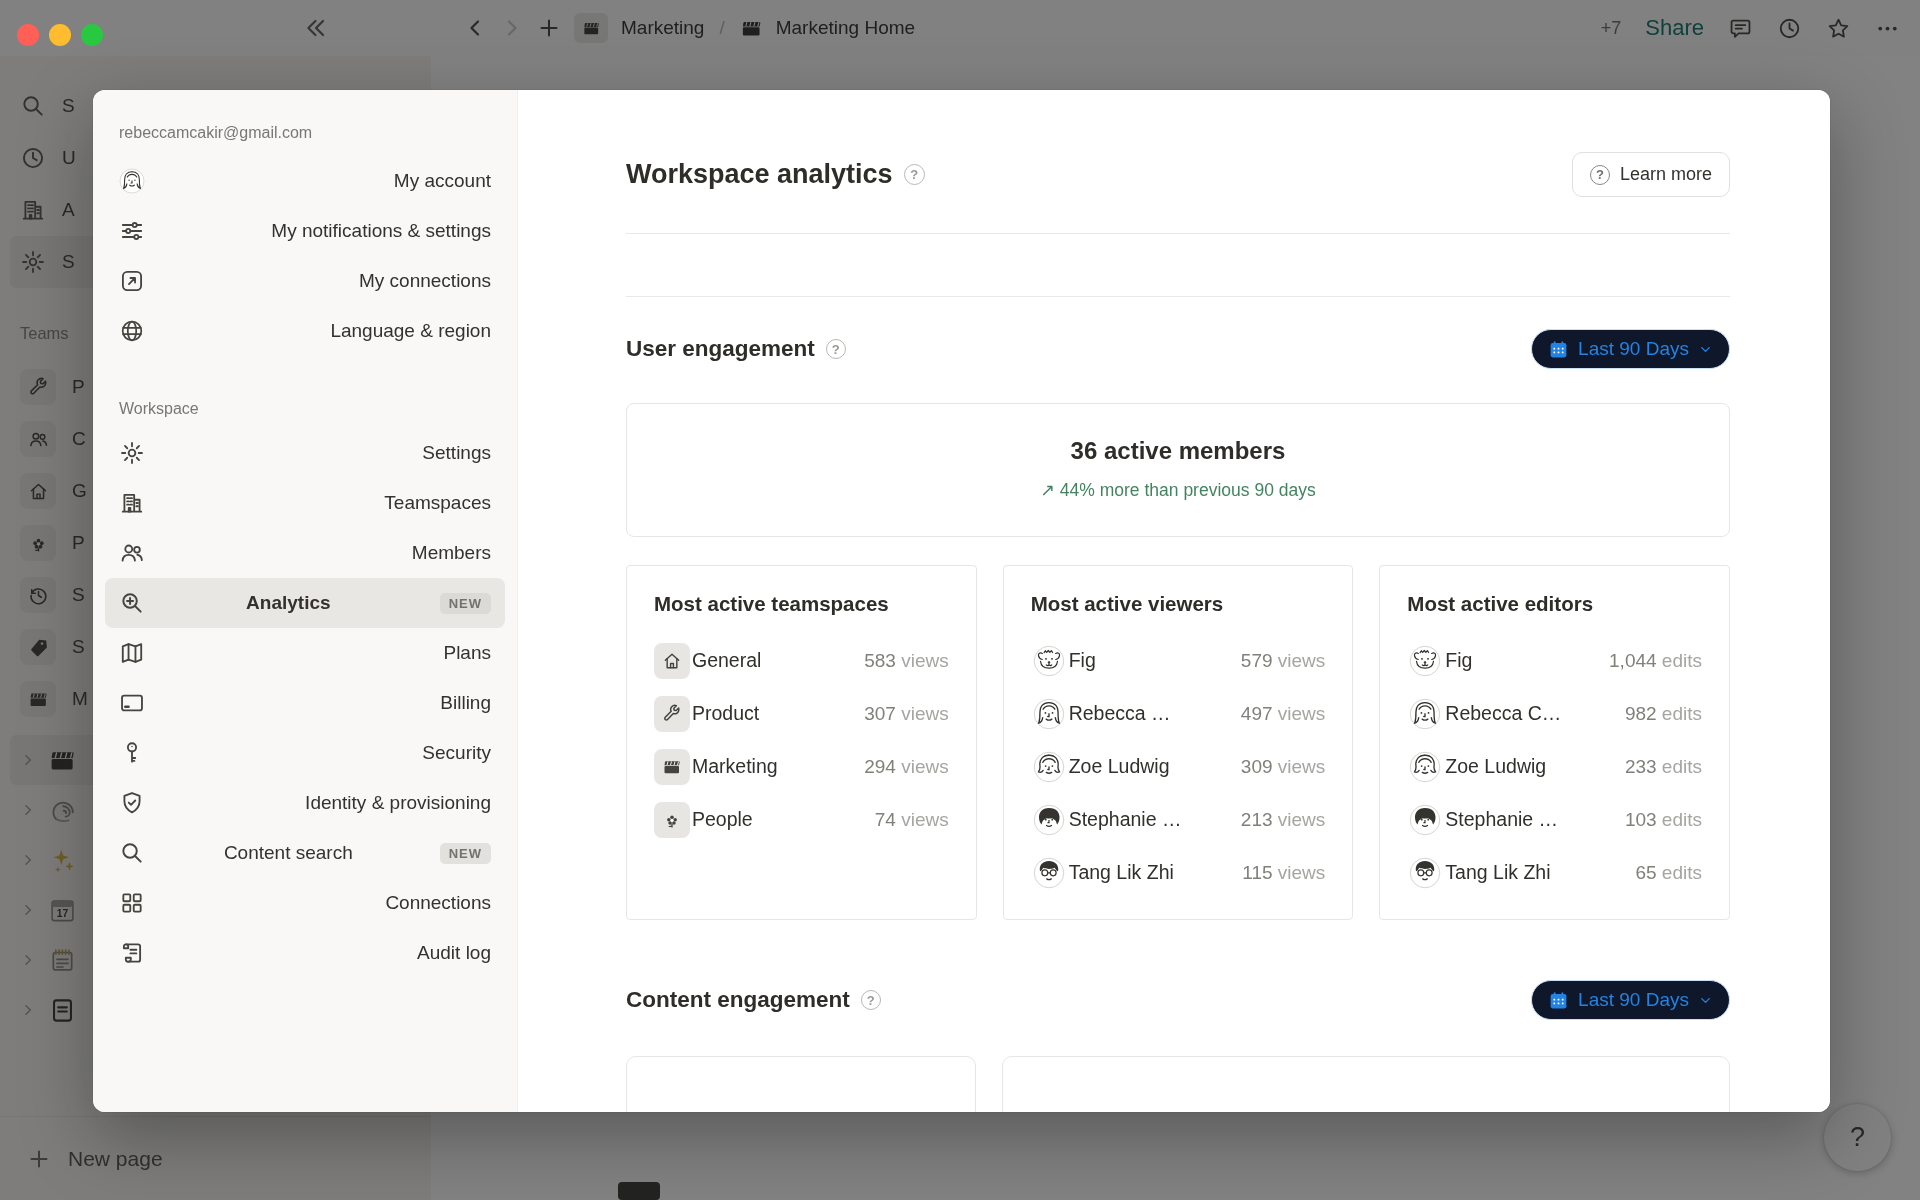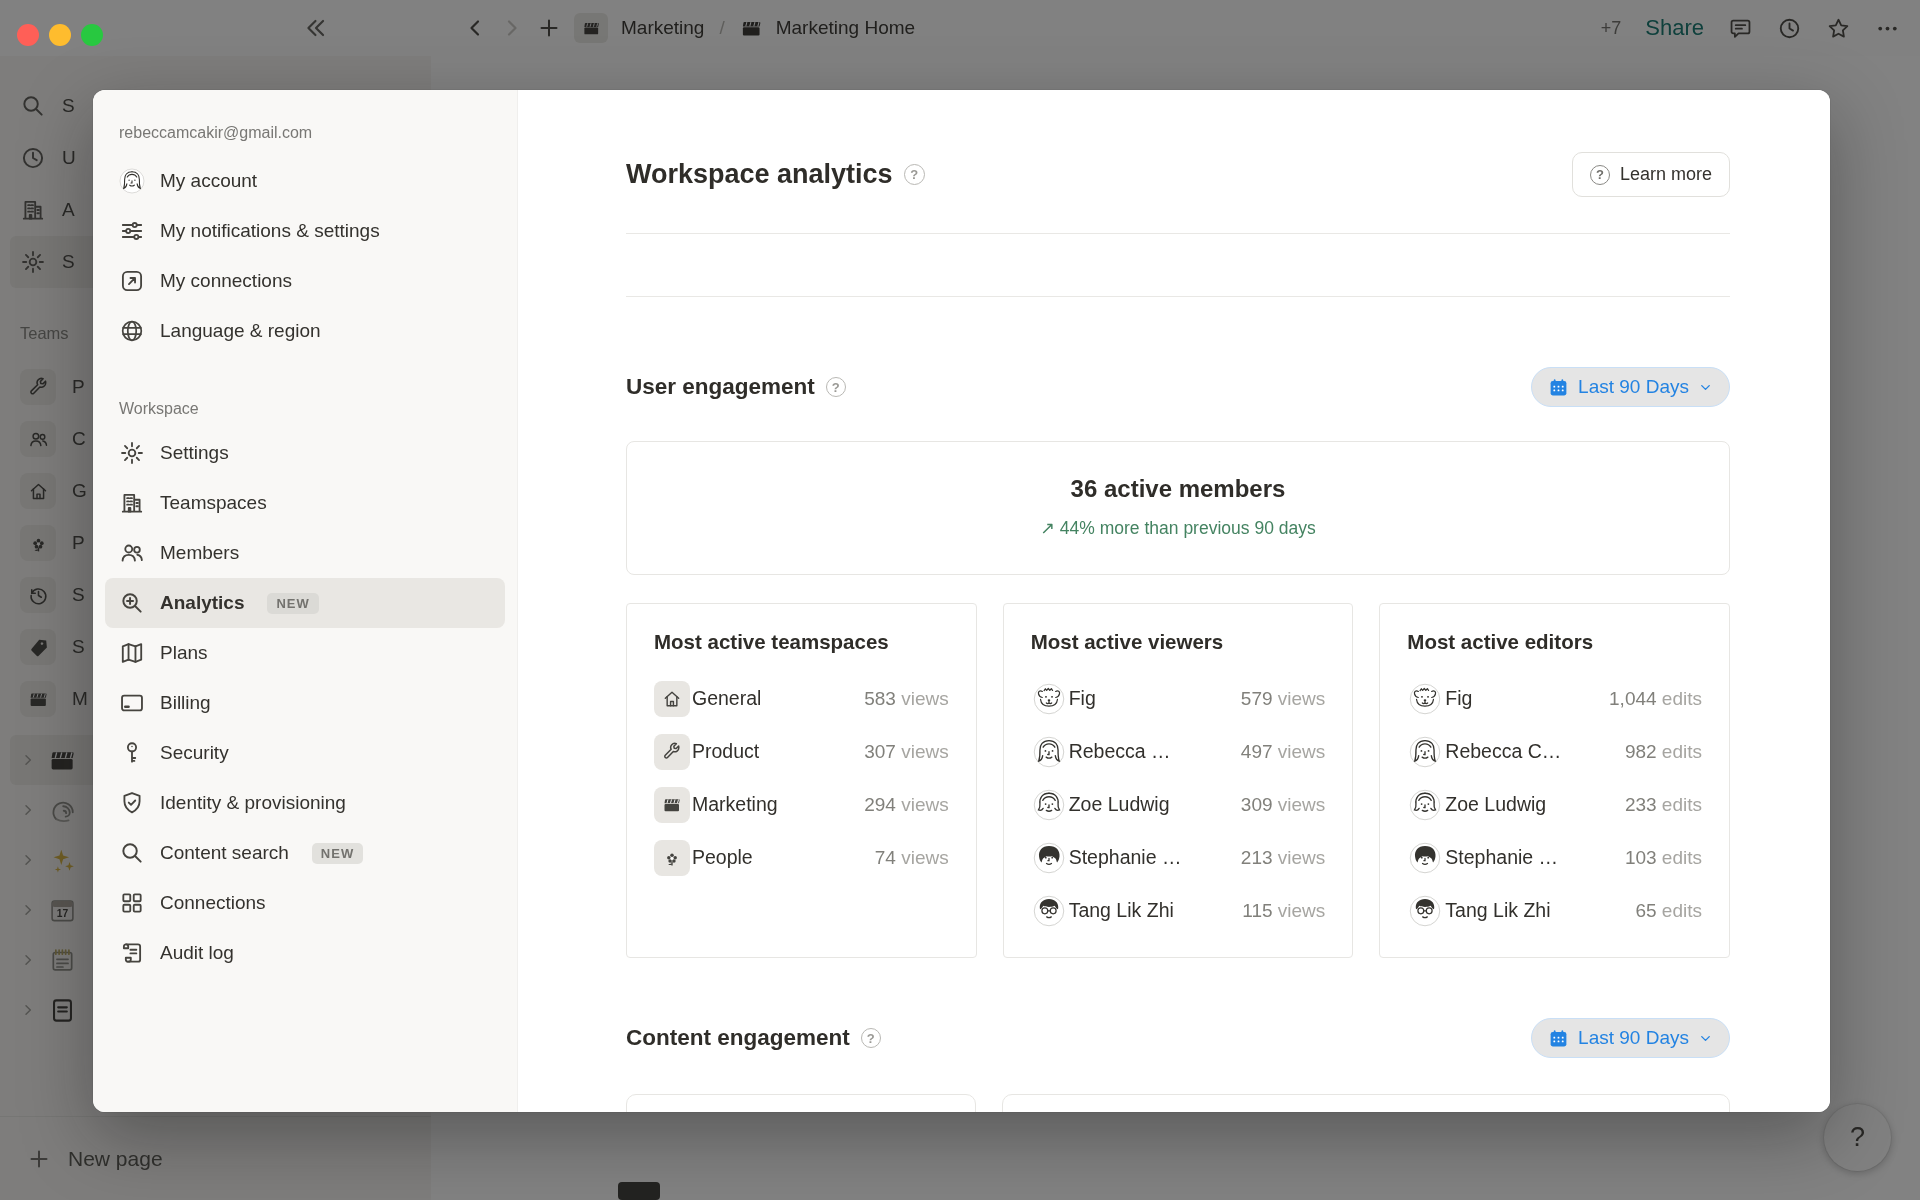--- a/index.html
+++ b/index.html
@@ -55,21 +55,21 @@
   
   .overlay{position:absolute;inset:0;background:rgba(16,16,15,.52);z-index:10;}
   .traffic{position:absolute;top:24px;left:17px;display:flex;gap:10px;z-index:30;}
   .light{width:22px;height:22px;border-radius:50%;}
 
   
   .modal{position:absolute;left:93px;top:90px;width:1737px;height:1022px;z-index:20;border-radius:12px;overflow:hidden;
     display:flex;background:#fff;box-shadow:0 0 0 1px rgba(15,15,15,.05),0 24px 70px rgba(15,15,15,.35);}
   .panel{width:425px;flex:none;background:#f9f8f6;border-right:1px solid rgba(0,0,0,.035);padding:34px 12px 0;}
   .p-email{font-size:16px;color:#787774;padding:0 14px;margin-bottom:14px;}
-  .srow{height:50px;display:flex;align-items:center;gap:15px;padding:0 14px;border-radius:8px;font-size:19px;color:#34322e;}
+  .srow{height:50px;display:flex;align-items:center;gap:15px;padding:0 14px;border-radius:8px;font-size:19px;color:#34322e;justify-content:space-between;}
   .srow .sic{width:26px;height:26px;color:#46443f;flex:none;}
   .srow .sic.avatar{border-radius:50%;}
   .srow.active{background:#e9e7e3;font-weight:bold;}
   .badge{margin-left:8px;font-size:13px;font-weight:bold;letter-spacing:1px;color:#73726e;background:#e2e1dd;
     border-radius:5px;padding:4px 9px;line-height:1;}
   .srow.active .badge{background:#dbdad6;}
   .p-group{margin-top:44px;margin-bottom:10px;padding-left:14px;font-size:16px;color:#787774;}
 
   .main{flex:1;padding:62px 100px 0 108px;background:#fff;overflow:hidden;}
   .mhead{display:flex;align-items:center;justify-content:space-between;}
@@ -77,26 +77,26 @@
   .mtitle{font-size:27px;font-weight:bold;color:#2f2d29;}
   .qicon{width:21px;height:21px;border:1.5px solid #b9b8b4;border-radius:50%;color:#9a9995;
     font-size:13px;font-weight:bold;display:flex;align-items:center;justify-content:center;}
   .learn-btn{display:flex;align-items:center;gap:10px;border:1px solid #e1e0dc;border-radius:10px;background:#fff;
     padding:11px 17px;font-size:18px;color:#34322e;}
   .learn-btn .qicon{border-color:#8a8985;color:#6f6e6a;width:20px;height:20px;}
   .hr{height:1px;background:#e9e8e5;margin-top:36px;}
   .tabs{display:flex;gap:34px;border-bottom:1px solid #e9e8e5;padding-top:40px;}
   .tab{font-size:19px;color:#7a7975;padding-bottom:21px;border-bottom:3px solid transparent;margin-bottom:-2px;}
   .tab.active{color:#2f2d29;border-bottom-color:#2f2d29;}
-  .sechead{display:flex;align-items:center;justify-content:space-between;margin-top:70px;}
+  .sechead{display:flex;align-items:center;justify-content:space-between;margin-top:32px;}
   .sechead.second{margin-top:60px;}
   .h2wrap{display:flex;align-items:center;gap:11px;}
   .h2{font-size:22.5px;font-weight:bold;color:#2f2d29;}
   .sechead .qicon{width:20px;height:20px;}
-  .range-pill{display:flex;align-items:center;gap:9px;border:1.5px solid #c9dff6;border-radius:999px;background:#e5e5e5;
+  .range-pill{display:flex;align-items:center;gap:9px;border:1.5px solid #c9dff6;border-radius:999px;background:#0f172a;
     padding:8px 16px;font-size:19px;color:#2383e2;}
   .range-pill .cal{width:21px;height:21px;}
   .range-pill .chevd{width:15px;height:15px;}
   .stats{display:flex;gap:30px;margin-top:34px;}
   .stat-card{flex:1;border:1px solid #e7e6e3;border-radius:8px;text-align:center;padding:33px 10px 35px;}
   .stat-h{font-size:24px;font-weight:bold;color:#2f2d29;}
   .stat-d{margin-top:15px;font-size:17.5px;color:#448361;}
   .boards{display:flex;gap:26px;margin-top:28px;}
   .board{flex:1;border:1px solid #e7e6e3;border-radius:4px;padding:26px 27px 20px;min-width:0;}
   .board-title{font-size:20.5px;font-weight:bold;color:#2f2d29;margin-bottom:18px;}

